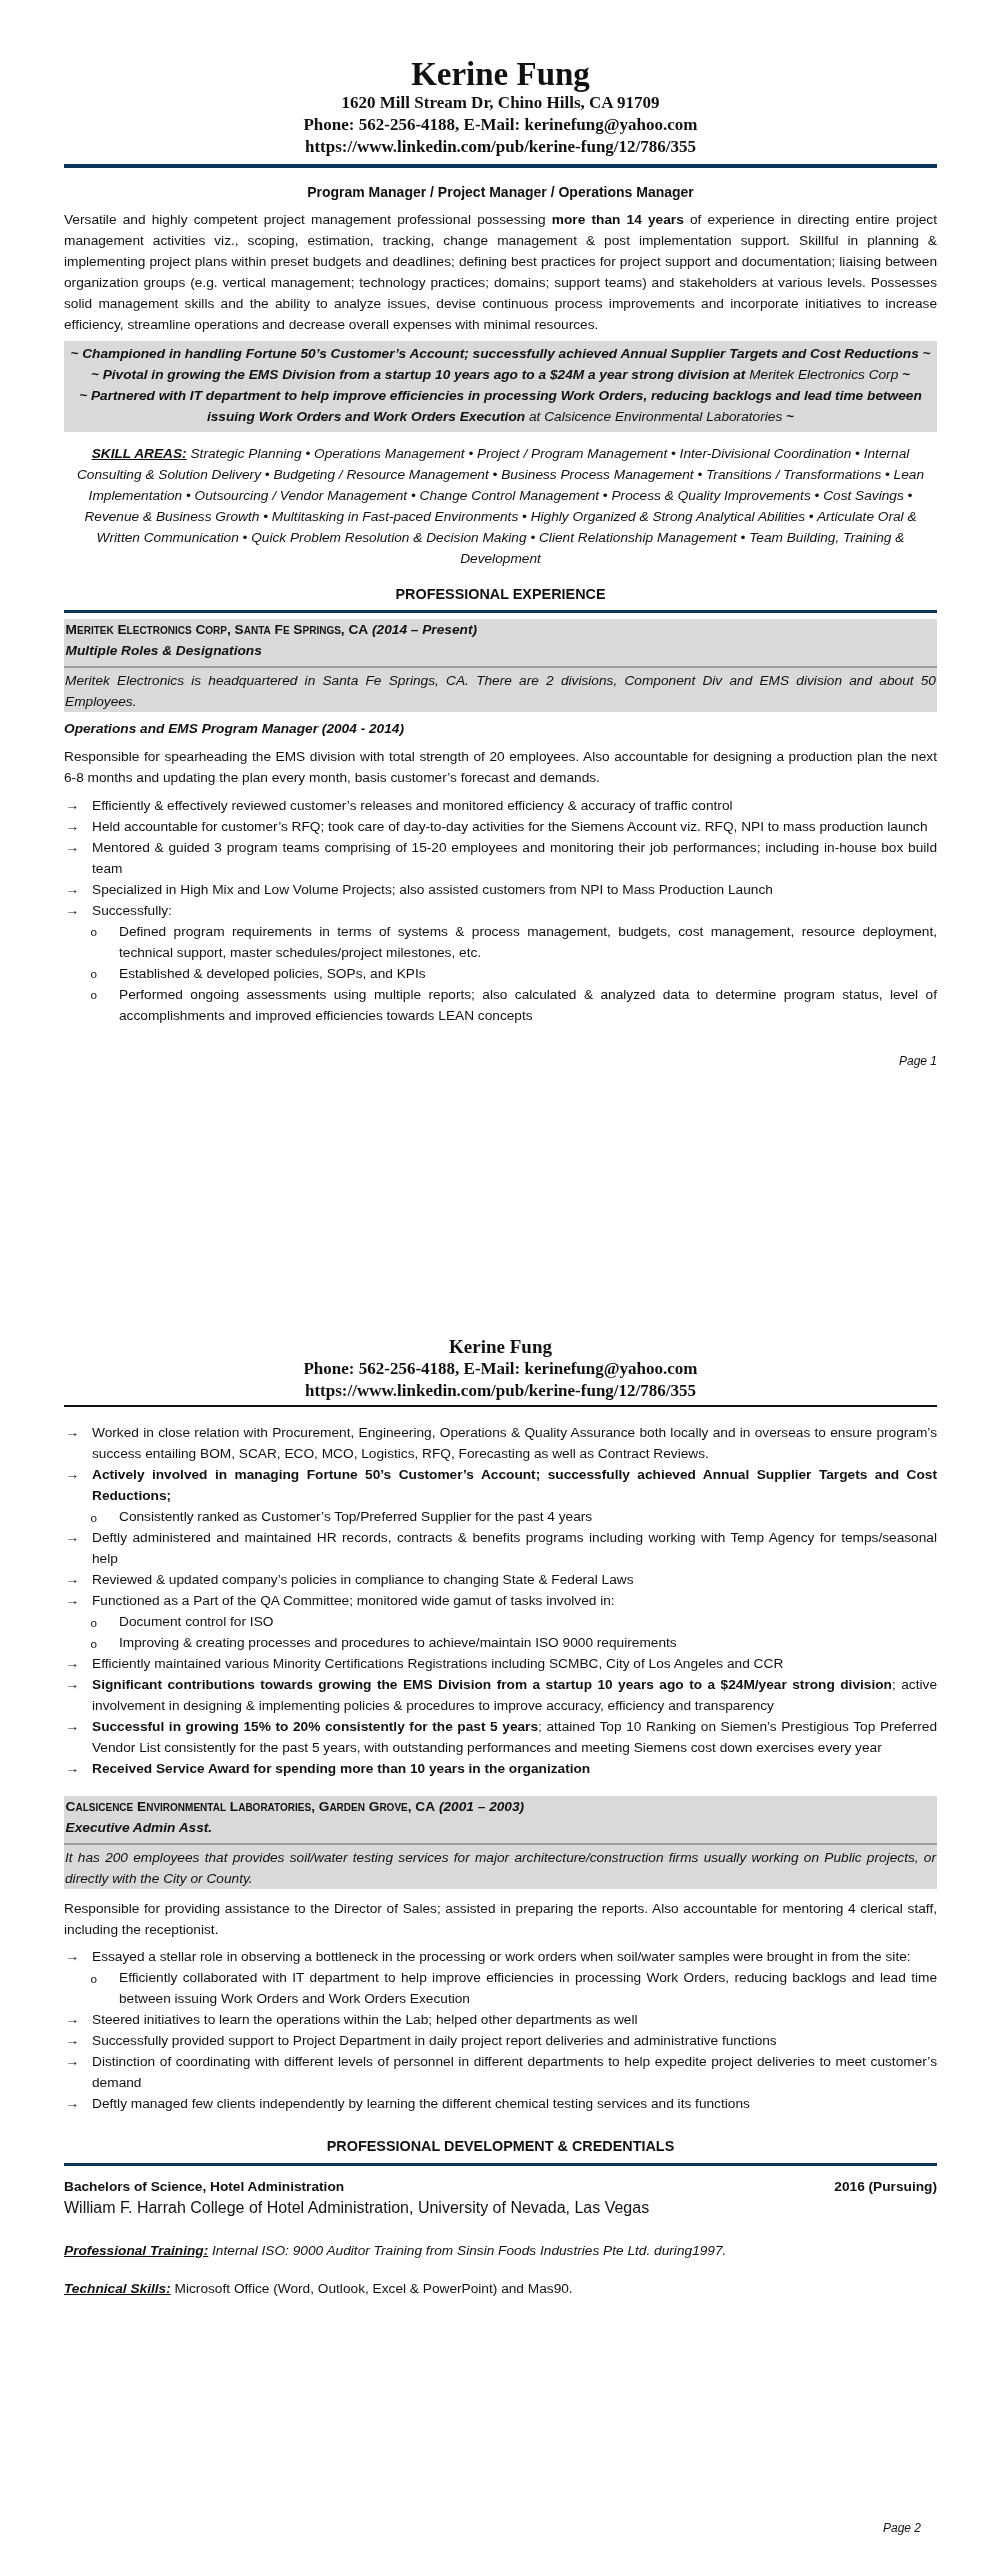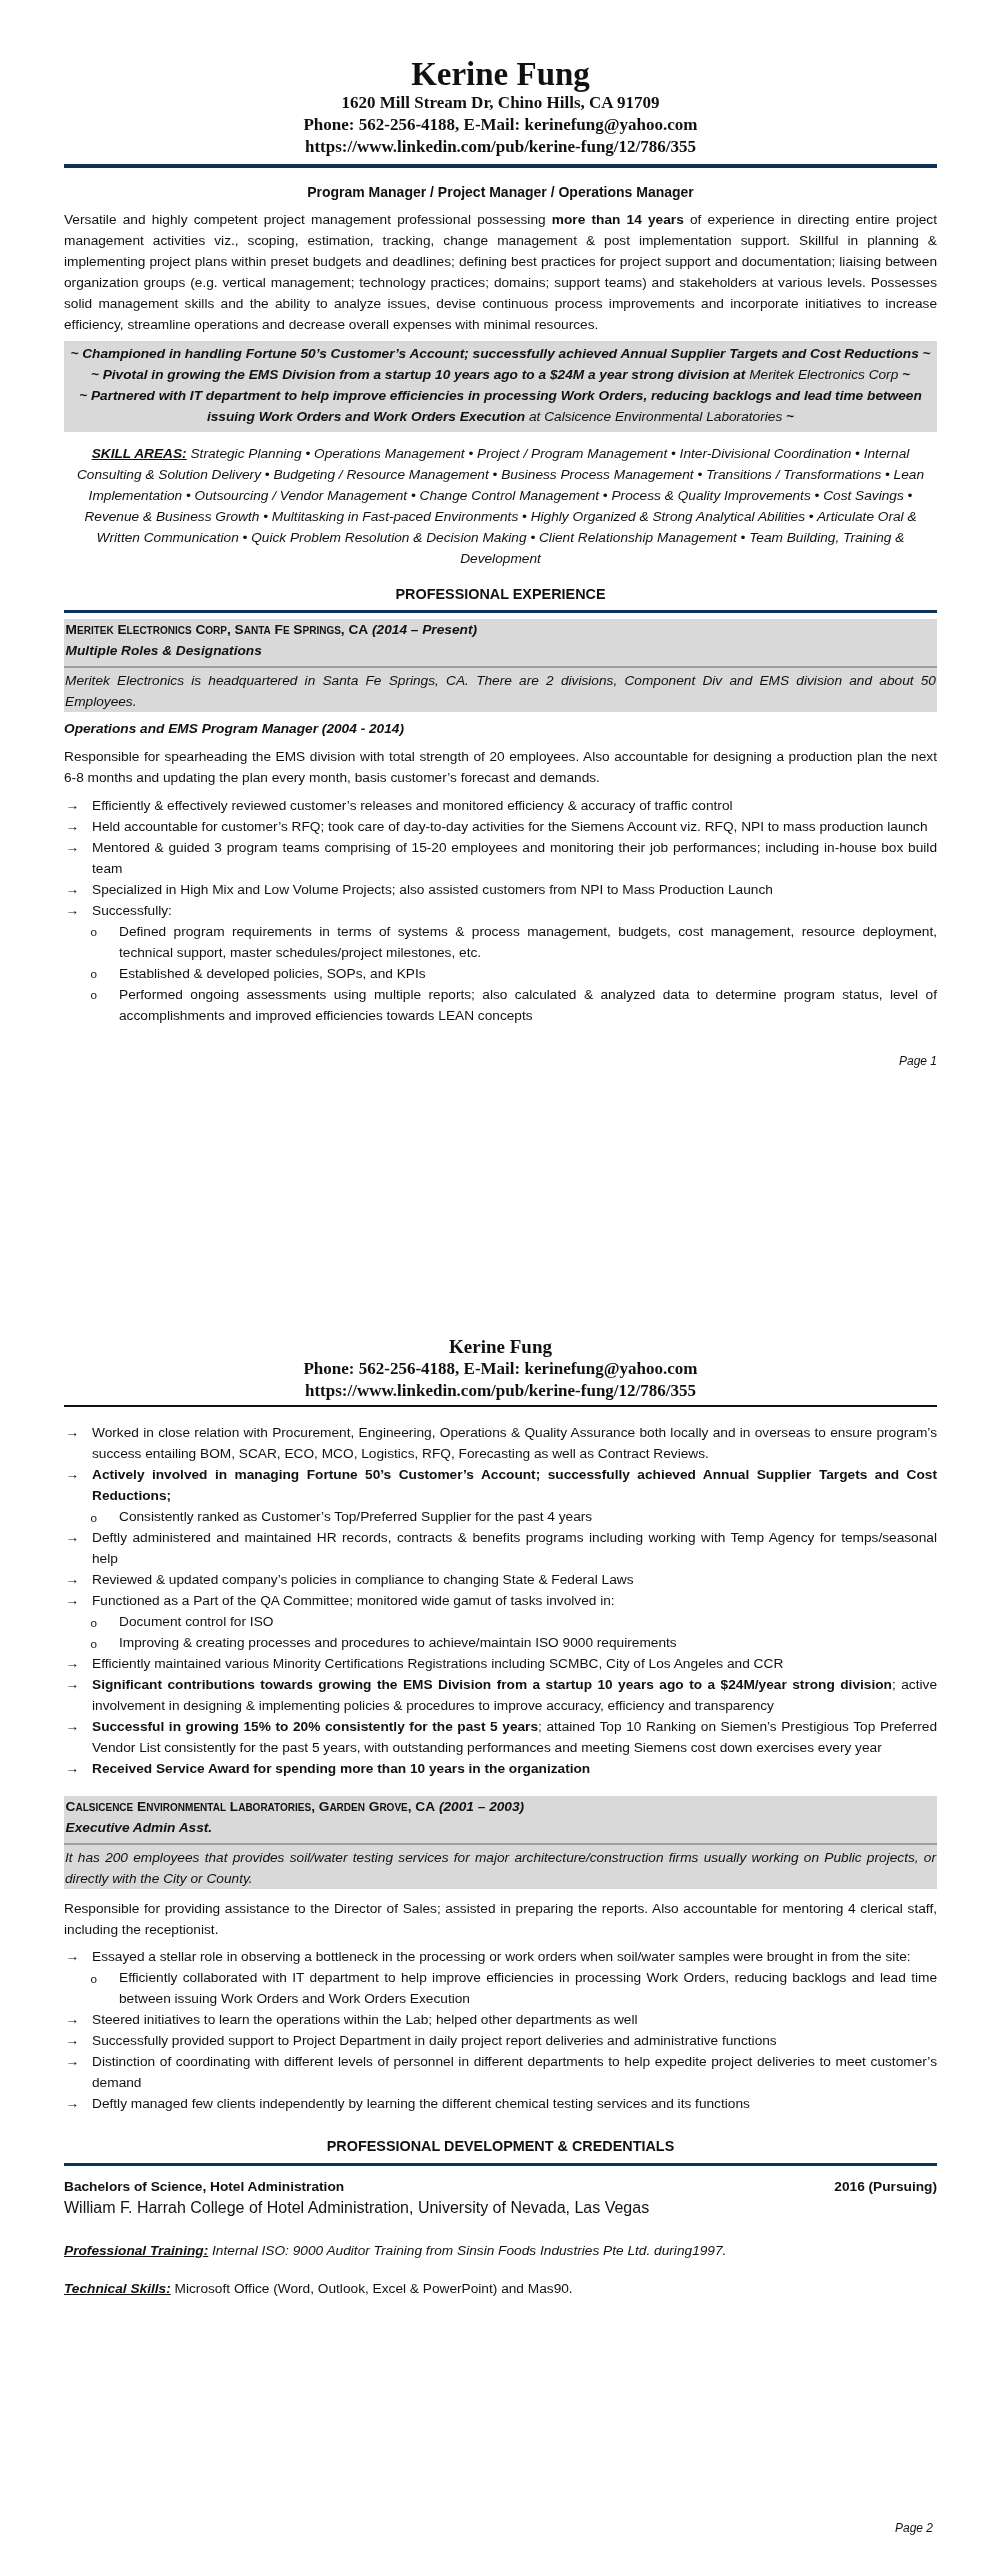--- a/index.html
+++ b/index.html
@@ -160,14 +160,14 @@
 
   <div class="cred" style="margin-top:22px;">
     <span class="lbl">Professional Training:</span><span class="it"> Internal ISO: 9000 Auditor Training from Sinsin Foods Industries Pte Ltd. during1997.</span>
   </div>
 
   <div class="cred" style="margin-top:17px;">
     <span class="lbl">Technical Skills:</span><span> Microsoft Office (Word, Outlook, Excel &amp; PowerPoint) and Mas90.</span>
   </div>
 </div>
 
-<div class="pagenum" style="position:absolute; top:2521px; left:60px; width:873px;">Page 2</div>
+<div class="pagenum" style="position:absolute; top:2521px; left:48px; width:873px;">Page 2</div>
 
 
 </body></html>

